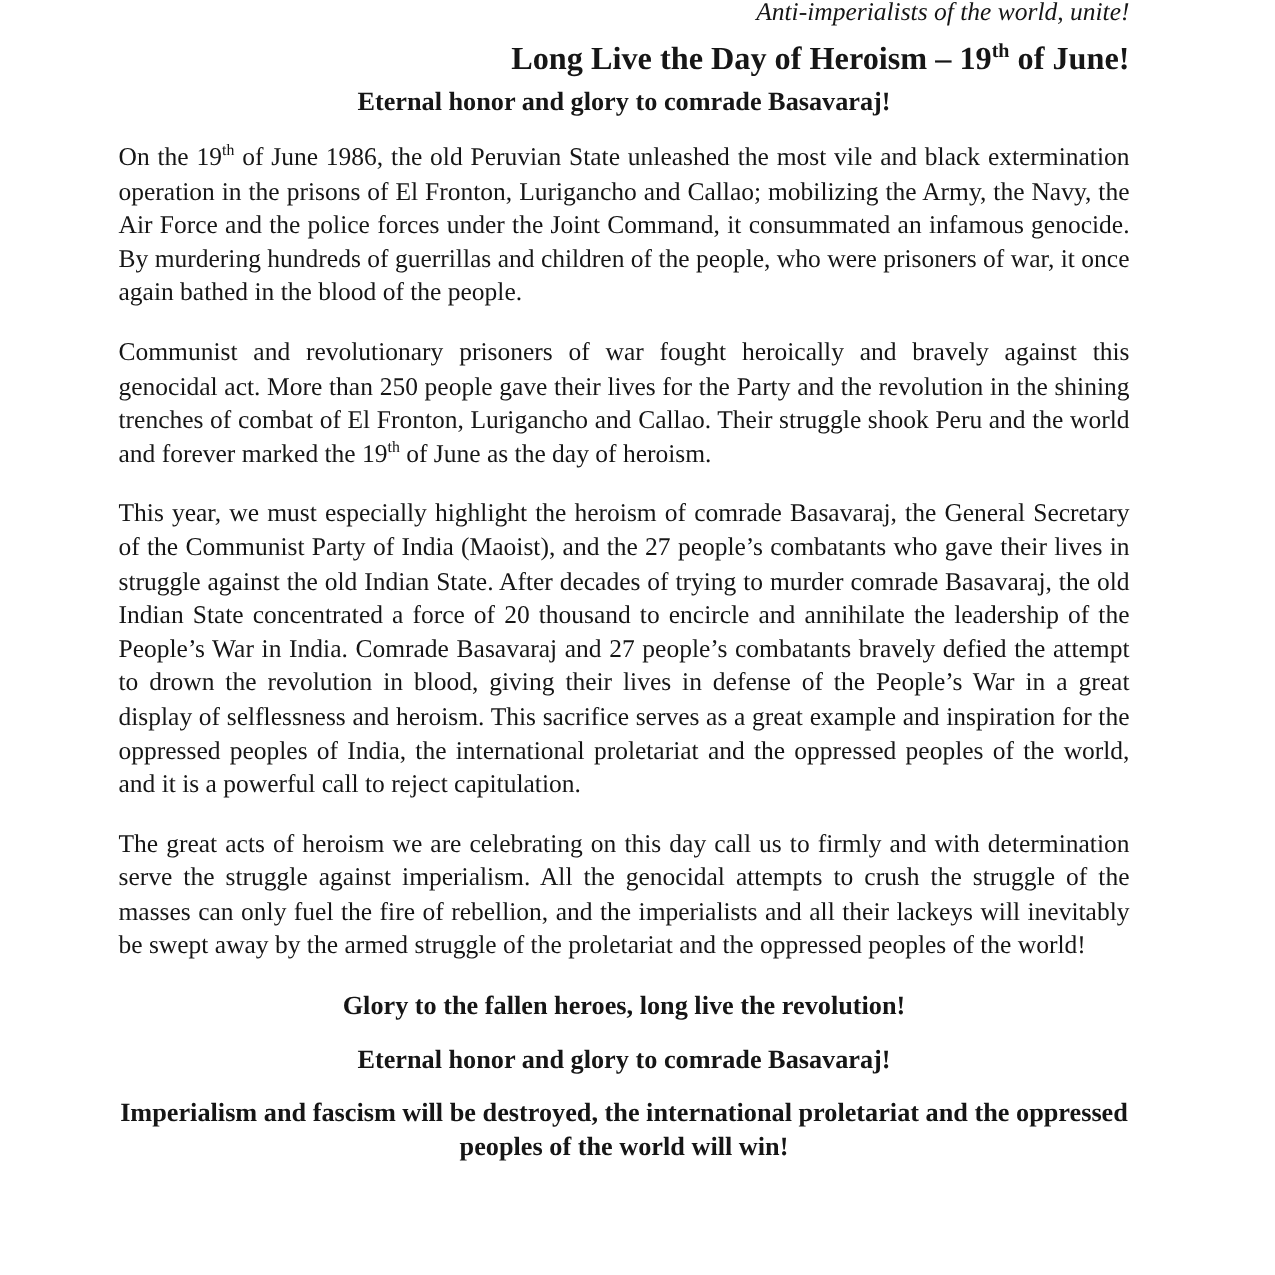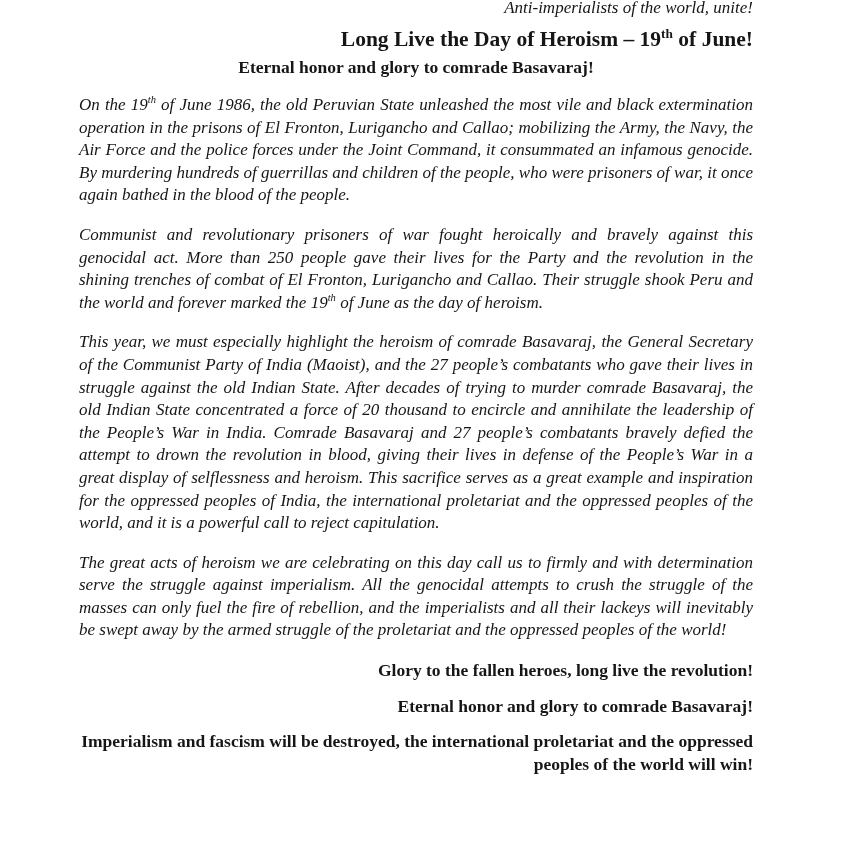--- a/index.html
+++ b/index.html
@@ -36,29 +36,28 @@
     font-weight: bold;
     font-size: 17.5px;
     line-height: 22px;
     margin: 0 0 16px 0;
   }
   .body-text p {
     text-align: justify;
     font-size: 17px;
     line-height: 22.6px;
     margin: 16px 0 17px 0;
-    font-style: italic;
   }
   sup {
     font-size: 62%;
     line-height: 0;
     vertical-align: super;
   }
   .slogan {
-    text-align: right;
+    text-align: center;
     font-weight: bold;
     font-size: 17.5px;
     line-height: 22.6px;
     margin: 0 0 13px 0;
   }
   .slogan:last-child { margin-bottom: 0; }
 </style>
 </head>
 <body>
 

